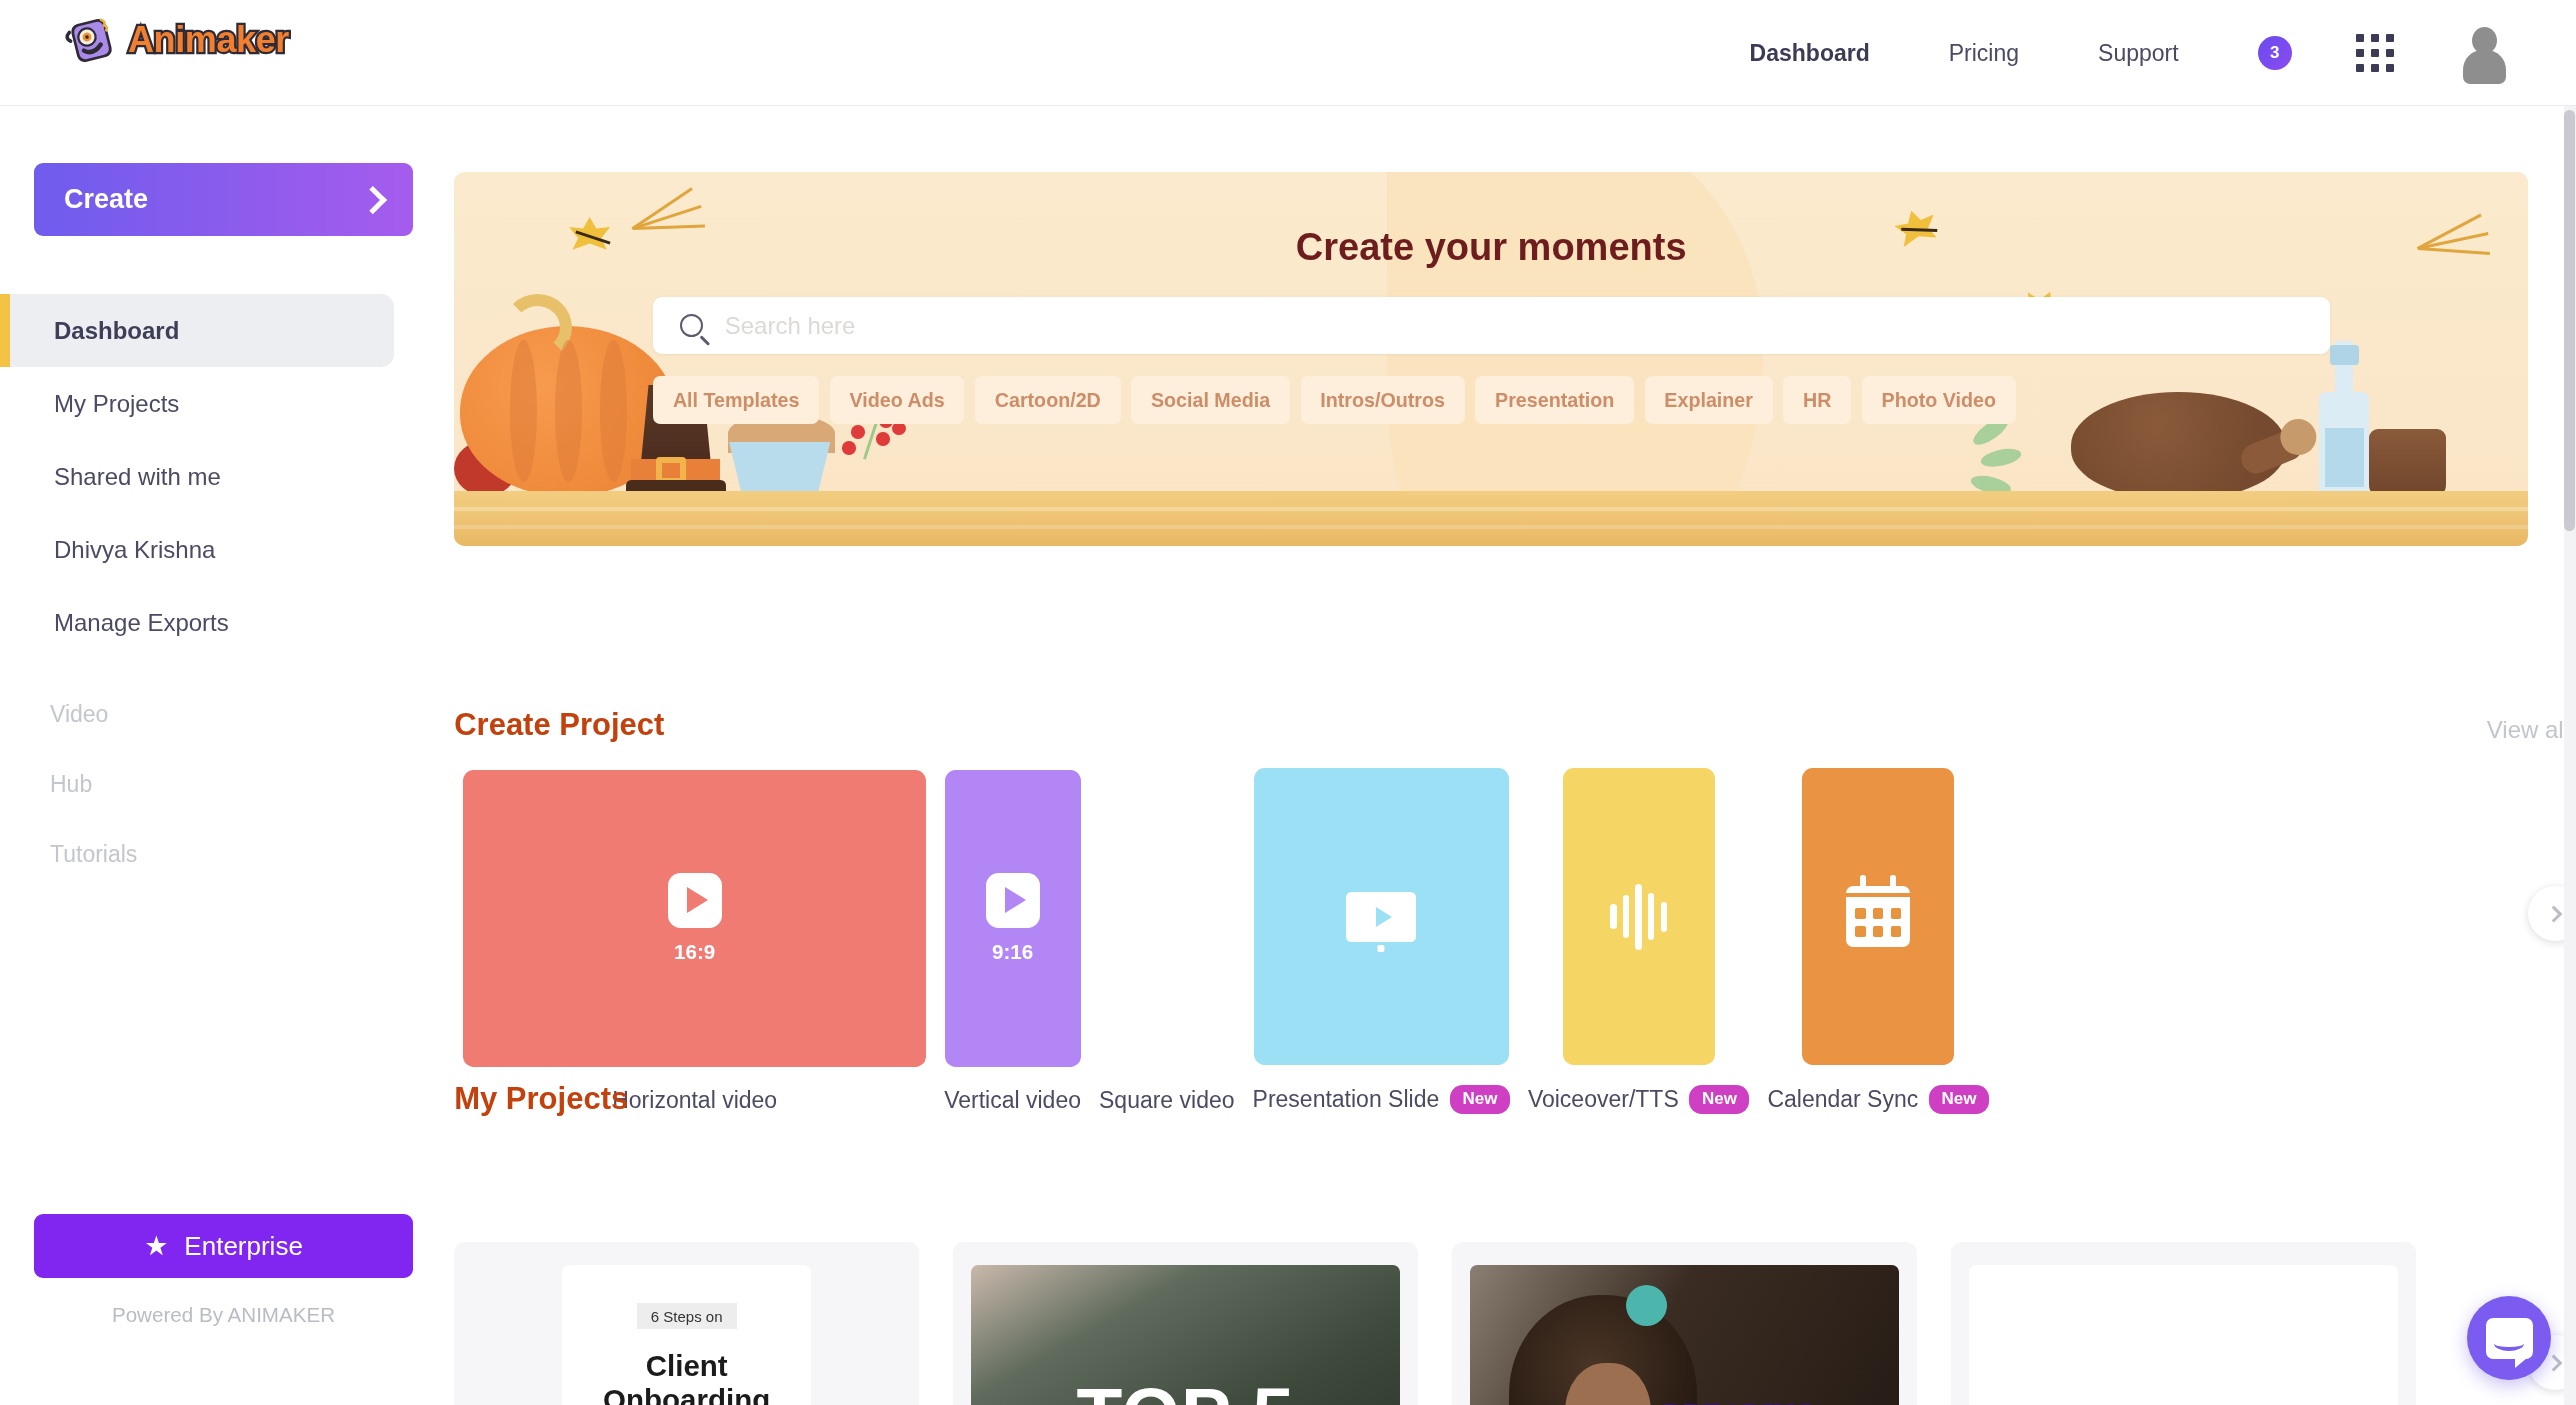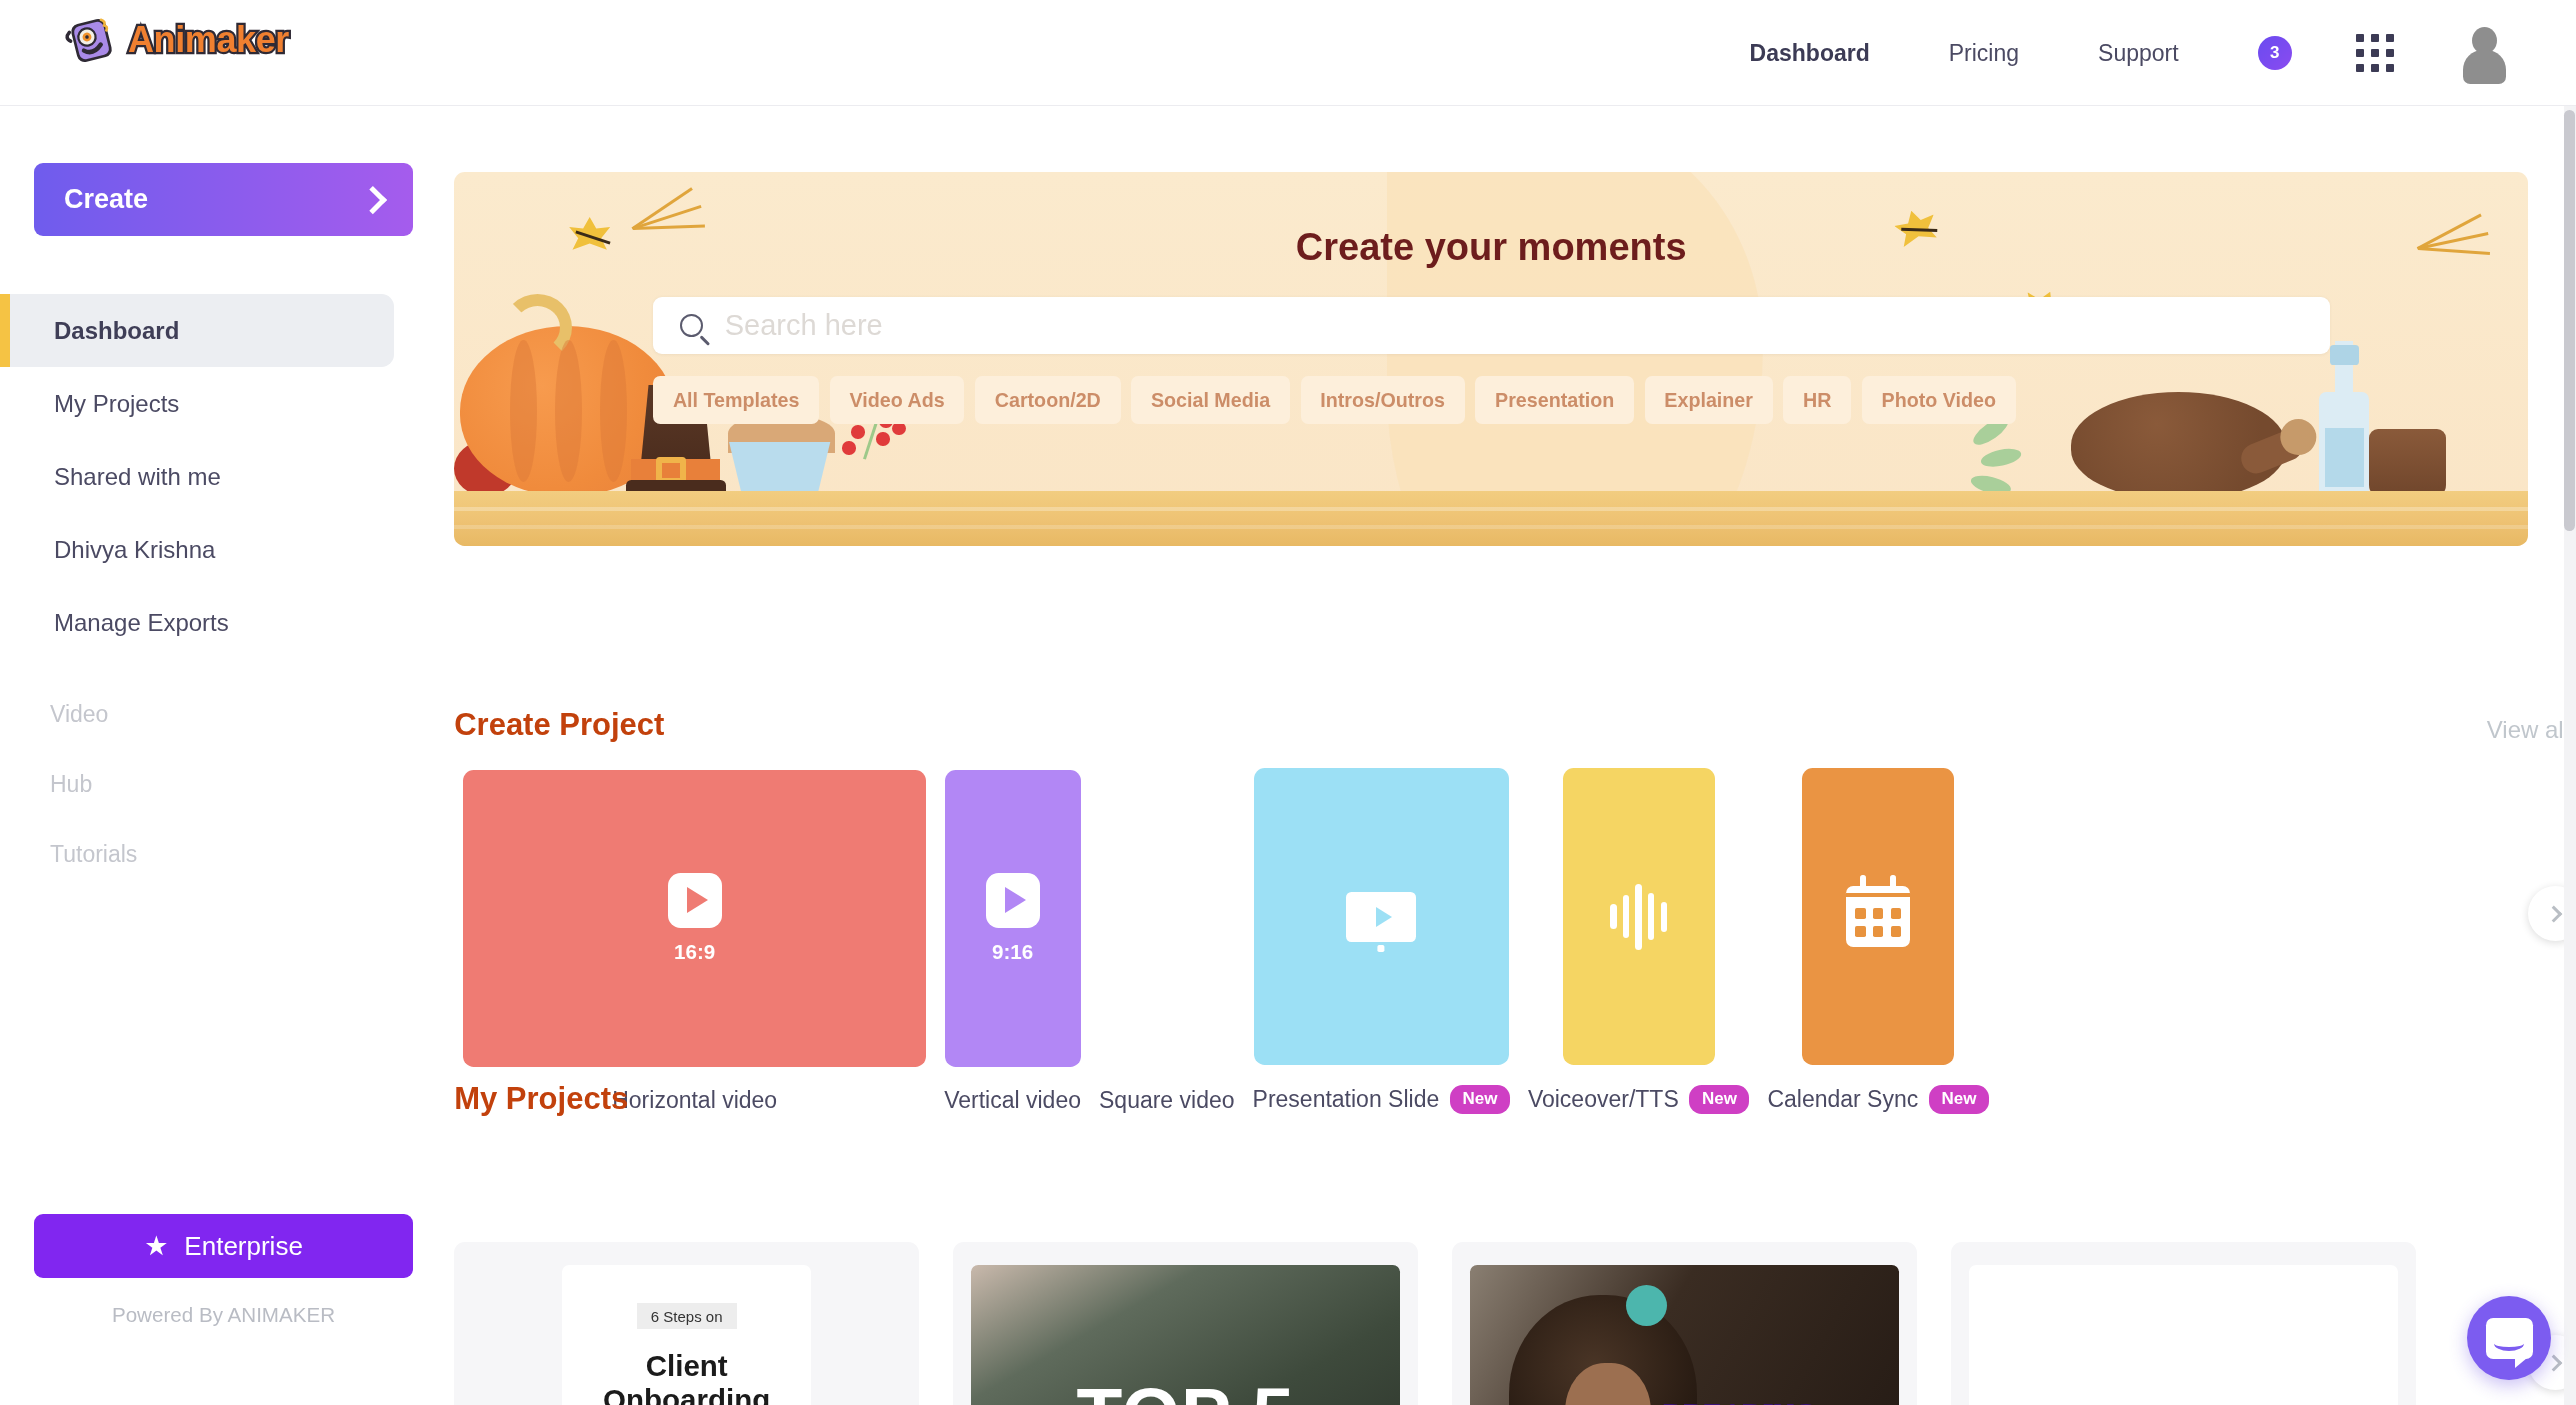--- a/index.html
+++ b/index.html
@@ -145,21 +145,21 @@
     transform-origin: left bottom; }
 
   .hero-title { position: absolute; left: 0; top: 54px; width: 100%; text-align: center;
     font-size: 38px; font-weight: bold; color: #6d1d1d; }
   .hero-search { position: absolute; left: 199px; top: 125px; width: 1677px; height: 57px;
     background:#fff; border-radius: 9px; display:flex; align-items:center; padding-left: 27px;
     box-shadow: 0 0.9px 3.6px rgba(0,0,0,.05); cursor: text; }
   .mag { width: 23px; height: 23px; border: 2.7px solid #5b5b6e; border-radius: 50%; position: relative; }
   .mag::after { content:""; position:absolute; right:-9px; bottom:-6.3px; width: 11.6px; height:2.7px;
     background:#5b5b6e; transform: rotate(45deg); border-radius: 1.8px; }
-  .hero-search-ph { font-size: 29px; color: #ddd9d5; margin-left: 21.5px; }
+  .hero-search-ph { font-size: 24px; color: #ddd9d5; margin-left: 21.5px; }
   .chips { position:absolute; left: 199px; top: 204px; display:flex; gap: 10.7px; }
   .chip { height: 48px; background:#fdefdb; border-radius: 7.2px; display:flex; align-items:center;
     padding: 0 19.7px; font-size: 19.7px; font-weight: bold; color:#cc8d68; cursor:pointer; white-space: nowrap; }
 
   
   .sec-head { position:absolute; font-size: 31px; font-weight: bold; color:#c2410c; }
   .view-all { position:absolute; font-size: 24px; color:#c0c6cc; cursor:pointer; }
   .cards { position:absolute; left: 7.2px; top: 662px; display:flex; align-items:flex-end; gap: 18px; padding-left: 9px; }
   .card-wrap { display:flex; flex-direction:column; align-items:center; cursor:pointer; }
   .card { border-radius: 10.7px; display:flex; flex-direction:column; align-items:center;

